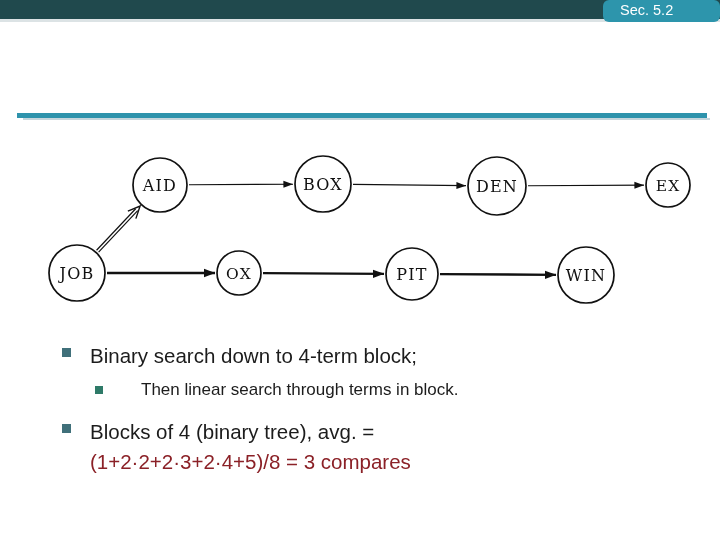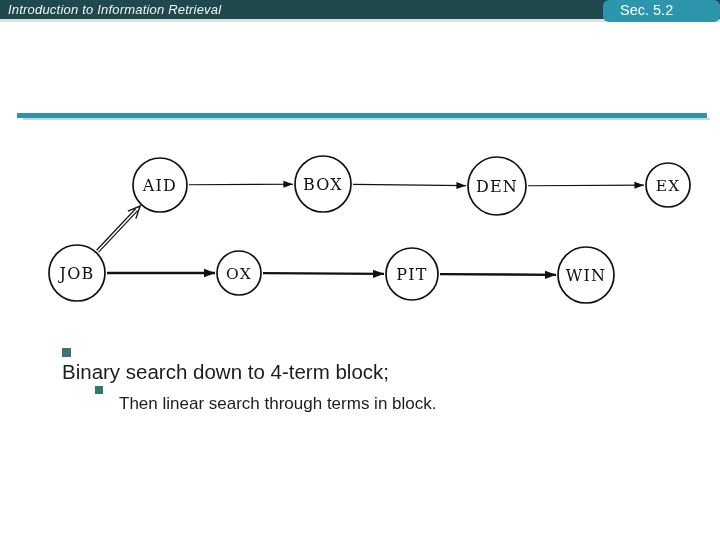--- a/index.html
+++ b/index.html
@@ -43,39 +43,38 @@
   }
   .title-rule-shadow {
     position:absolute; top:118px; left:23px; width:687px; height:2px;
     background:#C6D6DC;
   }
 
   
   .diagram-svg { position:absolute; top:0; left:0; }
 
   
-  .bullet { position:absolute; display:flex; align-items:flex-start;flex-direction:column; }
+  .bullet { position:absolute; display:flex; align-items:flex-start; }
   .b1 { left:62px; }
   .sq {
     flex:0 0 auto; display:inline-block;
   }
   .sq-l1 { width:9px; height:9px; background:#40707A; margin-top:7px; margin-right:19px; }
   .sq-l2 { width:8px; height:8px; background:#2E7A68; margin-top:6px; margin-right:14px; }
   .btext-l1 { font-size:20.5px; line-height:30px; color:#1C1C1C; white-space:nowrap; }
   .btext-l2 { font-size:17px;  line-height:20px; color:#1C1C1C; white-space:nowrap;margin-left:24px; }
   .red-text { color:#8B2127; }
 </style>
 </head>
 <body>
 
 <div class="slide">
 
   <div class="topbar"></div>
   <div class="topbar-shadow"></div>
-  <div class="course-title">Introduction to Information Retrieval</div>
   <div class="sec-badge">Sec. 5.2</div>
 
   <div class="title-rule"></div>
   <div class="title-rule-shadow"></div>
 
   <svg class="diagram-svg" width="720" height="540" viewBox="0 0 720 540">
     <defs>
       <marker id="arrow-thin" markerUnits="userSpaceOnUse" markerWidth="11" markerHeight="10" refX="9.6" refY="4.5" orient="auto">
         <path d="M0,1 L9.6,4.5 L0,8 Z" fill="#111"></path>
       </marker>
@@ -117,14 +116,21 @@
   <div class="bullet b1" style="top:341px;">
     <span class="sq sq-l1"></span>
     <span class="btext-l1">Binary search down to 4-term block;</span>
   </div>
 
   <div class="bullet" style="top:380px; left:95px;">
     <span class="sq sq-l2"></span>
     <span class="btext-l2">Then linear search through terms in block.</span>
   </div>
 
+  <div class="bullet b1" style="top:417px;">
+    <span class="sq sq-l1"></span>
+    <span class="btext-l1">
+      <span>Blocks of 4 (binary tree), avg. =</span><br>
+      <span class="red-text">(1+2·2+2·3+2·4+5)/8 = 3 compares</span>
+    </span>
+  </div>
 
 </div>
 
 </body></html>

